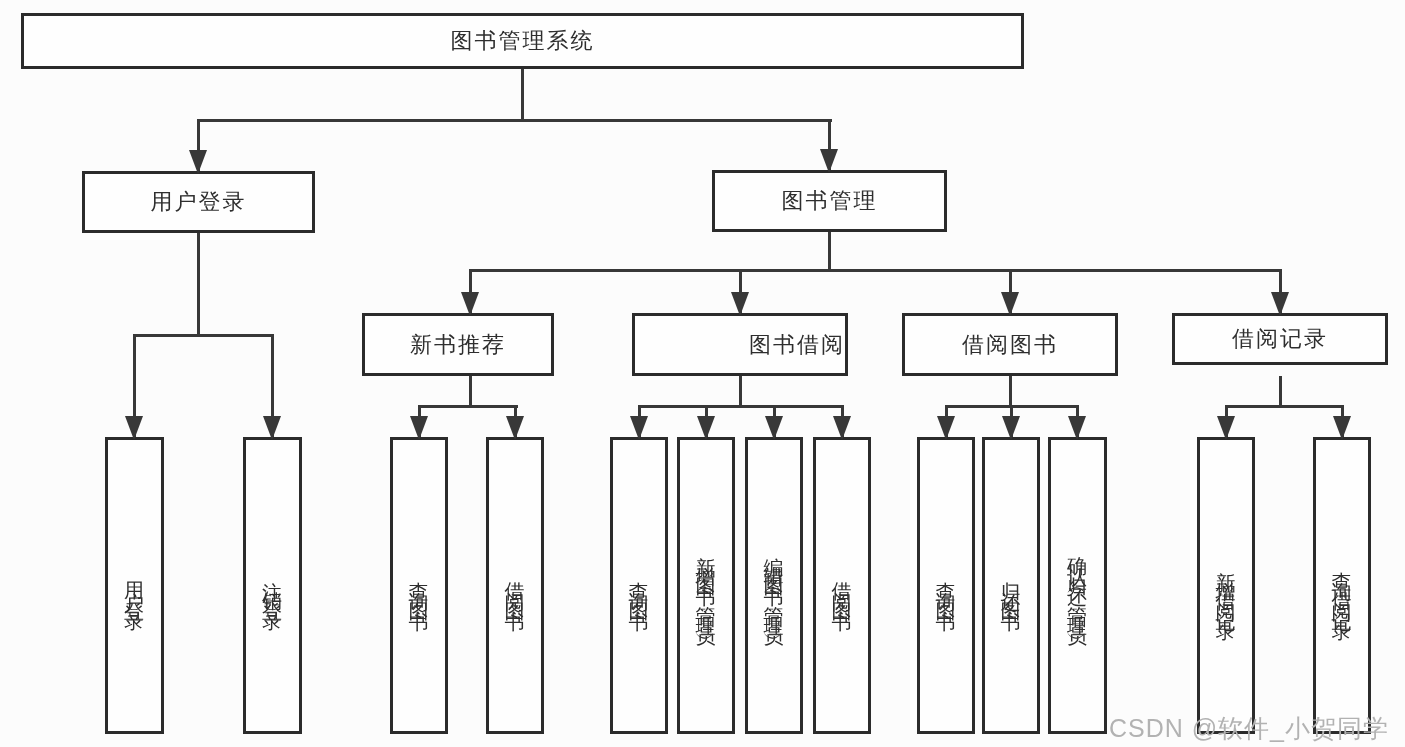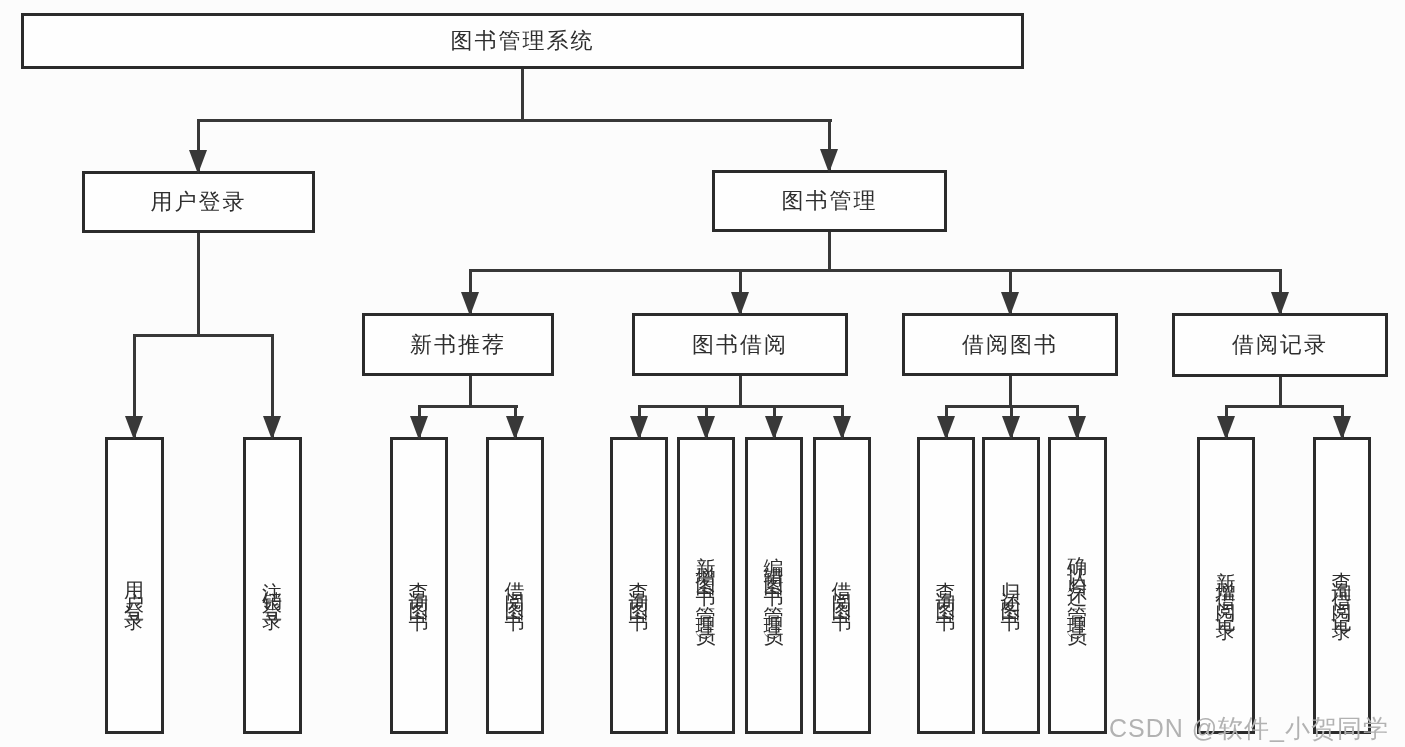--- a/index.html
+++ b/index.html
@@ -126,27 +126,27 @@
     </div>
     <div class="node" style="left: 82px; top: 171px; width: 233px; height: 62px;">
       <span class="label">用户登录</span>
     </div>
     <div class="node" style="left: 712px; top: 170px; width: 235px; height: 62px;">
       <span class="label">图书管理</span>
     </div>
     <div class="node" style="left: 362px; top: 313px; width: 192px; height: 63px;">
       <span class="label">新书推荐</span>
     </div>
-    <div class="node" style="left: 632px; top: 313px; width: 216px; height: 63px;">
+    <div class="node" style="left: 632px; top: 313px; width: 216px; height: 63px; justify-content: flex-end;">
       <span class="label">图书借阅</span>
     </div>
     <div class="node" style="left: 902px; top: 313px; width: 216px; height: 63px;">
       <span class="label">借阅图书</span>
     </div>
-    <div class="node" style="left: 1172px; top: 313px; width: 216px; height: 64px;">
+    <div class="node" style="left: 1172px; top: 313px; width: 216px; height: 52px;">
       <span class="label">借阅记录</span>
     </div>
     <div class="node v" style="left: 105px; top: 437px; width: 59px; height: 297px;">
       <span class="label">用户登录</span>
     </div>
     <div class="node v" style="left: 243px; top: 437px; width: 59px; height: 297px;">
       <span class="label">注销登录</span>
     </div>
     <div class="node v" style="left: 390px; top: 437px; width: 58px; height: 297px;">
       <span class="label">查询图书</span>

